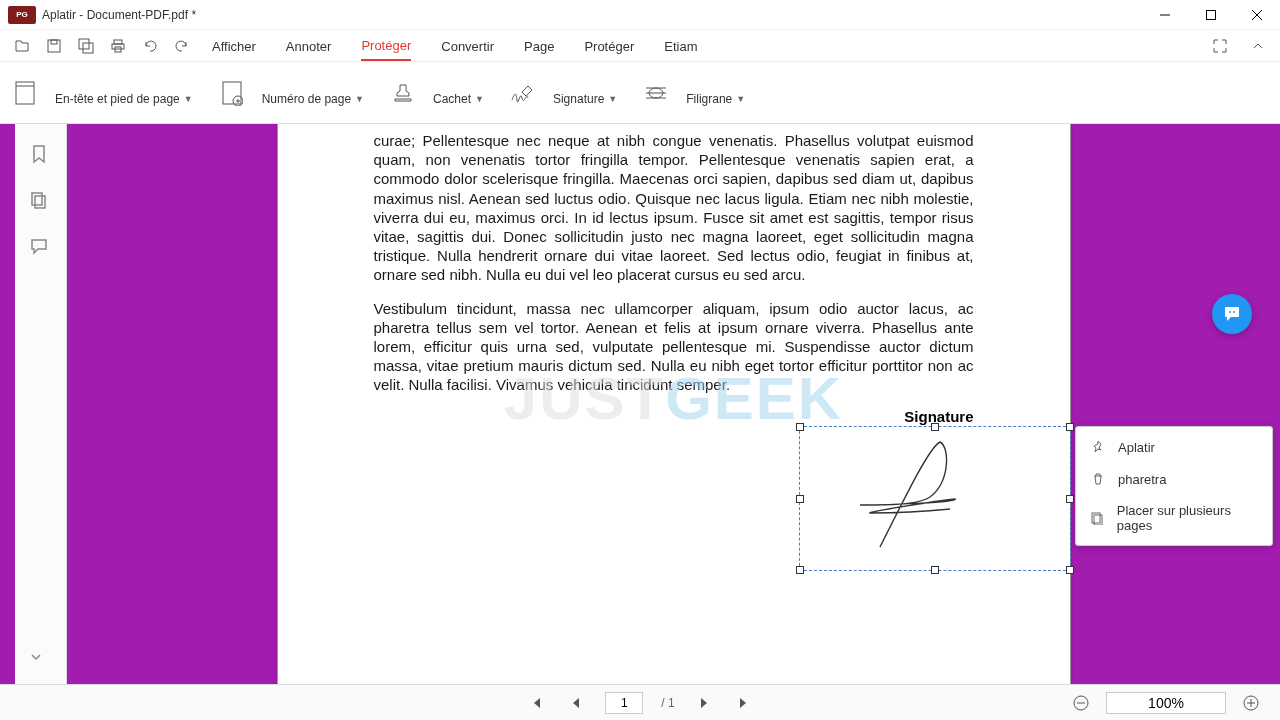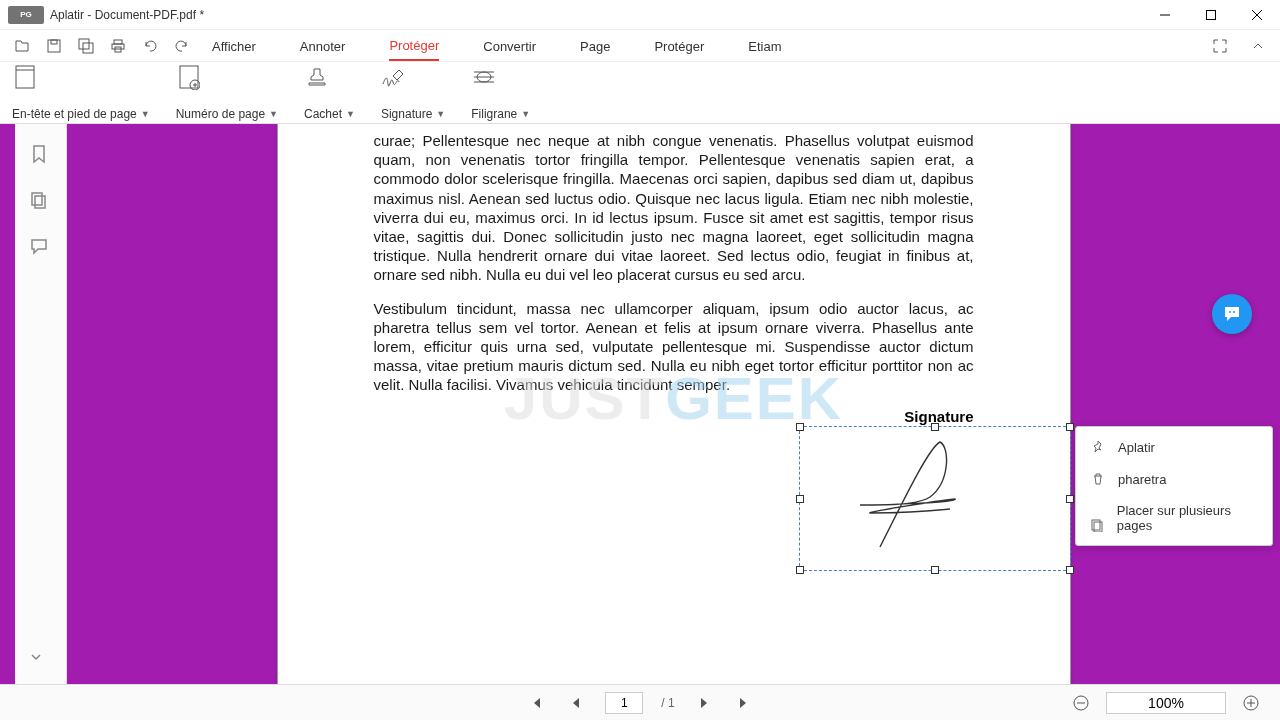--- a/index.html
+++ b/index.html
@@ -1,37 +1,37 @@
 <!DOCTYPE html>
 <html><head>
 <meta charset="utf-8">
 <style>
   * { margin: 0; padding: 0; box-sizing: border-box; font-family: "Segoe UI", Arial, sans-serif; }
   body { width: 1280px; height: 720px; background: #fff; overflow: hidden; position: relative; }
 
   
   .titlebar { height: 30px; display: flex; align-items: center; padding: 0 0 0 8px; background: #fff; border-bottom: 1px solid #f0f0f0; }
-  .app-icon { width: 36px; height: 18px; background: #737373; border-radius: 2px; display: flex; align-items: center; justify-content: center; color: #fff; font-size: 8px; font-weight: bold; margin-right: 6px; }
+  .app-icon { width: 28px; height: 18px; background: #7f1d1d; border-radius: 2px; display: flex; align-items: center; justify-content: center; color: #fff; font-size: 8px; font-weight: bold; margin-right: 6px; }
   .title-text { font-size: 12px; color: #333; }
   .win-controls { margin-left: auto; display: flex; }
   .win-btn { width: 46px; height: 30px; display: flex; align-items: center; justify-content: center; cursor: pointer; }
 
   
   .quickbar { height: 32px; display: flex; align-items: center; padding: 0 12px; gap: 12px; border-bottom: 1px solid #eee; }
   .qbtn { width: 20px; height: 20px; display: flex; align-items: center; justify-content: center; color: #555; cursor: pointer; }
 
   
-  .menubar { display: flex; align-items: center; padding: 0 12px; height: 32px; gap: 44px; position: absolute; top: 30px; left: 200px; }
+  .menubar { display: flex; align-items: center; padding: 0 12px; height: 32px; gap: 30px; position: absolute; top: 30px; left: 200px; }
   .menu-item { font-size: 13px; color: #333; cursor: pointer; padding: 6px 0; }
   .menu-item.active { color: #e53935; border-bottom: 2px solid #e53935; }
   .menu-right { position: absolute; top: 30px; right: 12px; display: flex; gap: 18px; align-items: center; height: 32px; }
 
   
   .ribbon { height: 62px; display: flex; align-items: center; padding: 0 12px; gap: 26px; border-bottom: 1px solid #ddd; margin-top: 0; }
-  .ribbon-group { display: flex; flex-direction: column; align-items: flex-start; gap: 17px; cursor: pointer; }
+  .ribbon-group { display: flex; flex-direction: row; align-items: flex-end; gap: 17px; cursor: pointer; }
   .ribbon-icon { width: 26px; height: 26px; display: flex; align-items: center; justify-content: center; color: #555; }
   .ribbon-label { font-size: 12px; color: #333; display: flex; align-items: center; gap: 4px; }
   .chev { font-size: 9px; color: #666; }
 
   
   .main { display: flex; height: calc(100% - 30px - 32px - 62px - 36px); background: #a21caf; padding-left: 15px; }
   .side { width: 52px; background: #fbfbfb; border-right: 1px solid #ddd; display: flex; flex-direction: column; align-items: center; padding-top: 20px; gap: 22px; }
   .side-btn { width: 24px; height: 24px; color: #888; cursor: pointer; }
   .side-bottom { margin-top: auto; margin-bottom: 10px; }
 
@@ -43,21 +43,21 @@
   .watermark { position: absolute; top: 240px; left: 50%; transform: translateX(-50%); font-size: 60px; font-weight: 800; letter-spacing: 2px; pointer-events: none; opacity: 0.5; white-space: nowrap; text-align: right; }
   .wm1 { color: #dcdcdc; }
   .wm2 { color: #9fd2ef; }
 
   
   .sig-box { position: absolute; border: 1px dashed #4a7cc9; background: rgba(255,255,255,0.0); }
   .handle { position: absolute; width: 8px; height: 8px; background: #fff; border: 1px solid #333; }
 
   
   .ctx { position: absolute; background: #fff; border: 1px solid #ccc; border-radius: 3px; box-shadow: 0 2px 8px rgba(0,0,0,0.18); padding: 4px 0; width: 198px; }
-  .ctx-item { display: flex; align-items: flex-end; gap: 12px; padding: 8px 14px; font-size: 13px; color: #333; cursor: pointer; }
+  .ctx-item { display: flex; align-items: center; gap: 12px; padding: 8px 14px; font-size: 13px; color: #333; cursor: pointer; }
   .ctx-icon { width: 16px; height: 16px; color: #666; display: flex; align-items: center; justify-content: center; }
 
   
   .float-ai { position: absolute; right: 28px; top: 170px; width: 40px; height: 40px; border-radius: 50%; background: #2196f3; display: flex; align-items: center; justify-content: center; color: #fff; box-shadow: 0 2px 6px rgba(0,0,0,0.25); cursor: pointer; }
 
   
   .status { height: 36px; border-top: 1px solid #ddd; display: flex; align-items: center; justify-content: center; gap: 18px; background: #fafafa; position: relative; }
   .nav-btn { width: 22px; height: 22px; color: #555; cursor: pointer; display: flex; align-items: center; justify-content: center; }
   .page-input { width: 38px; height: 22px; border: 1px solid #ccc; text-align: center; font-size: 12px; }
   .page-total { font-size: 12px; color: #666; }

